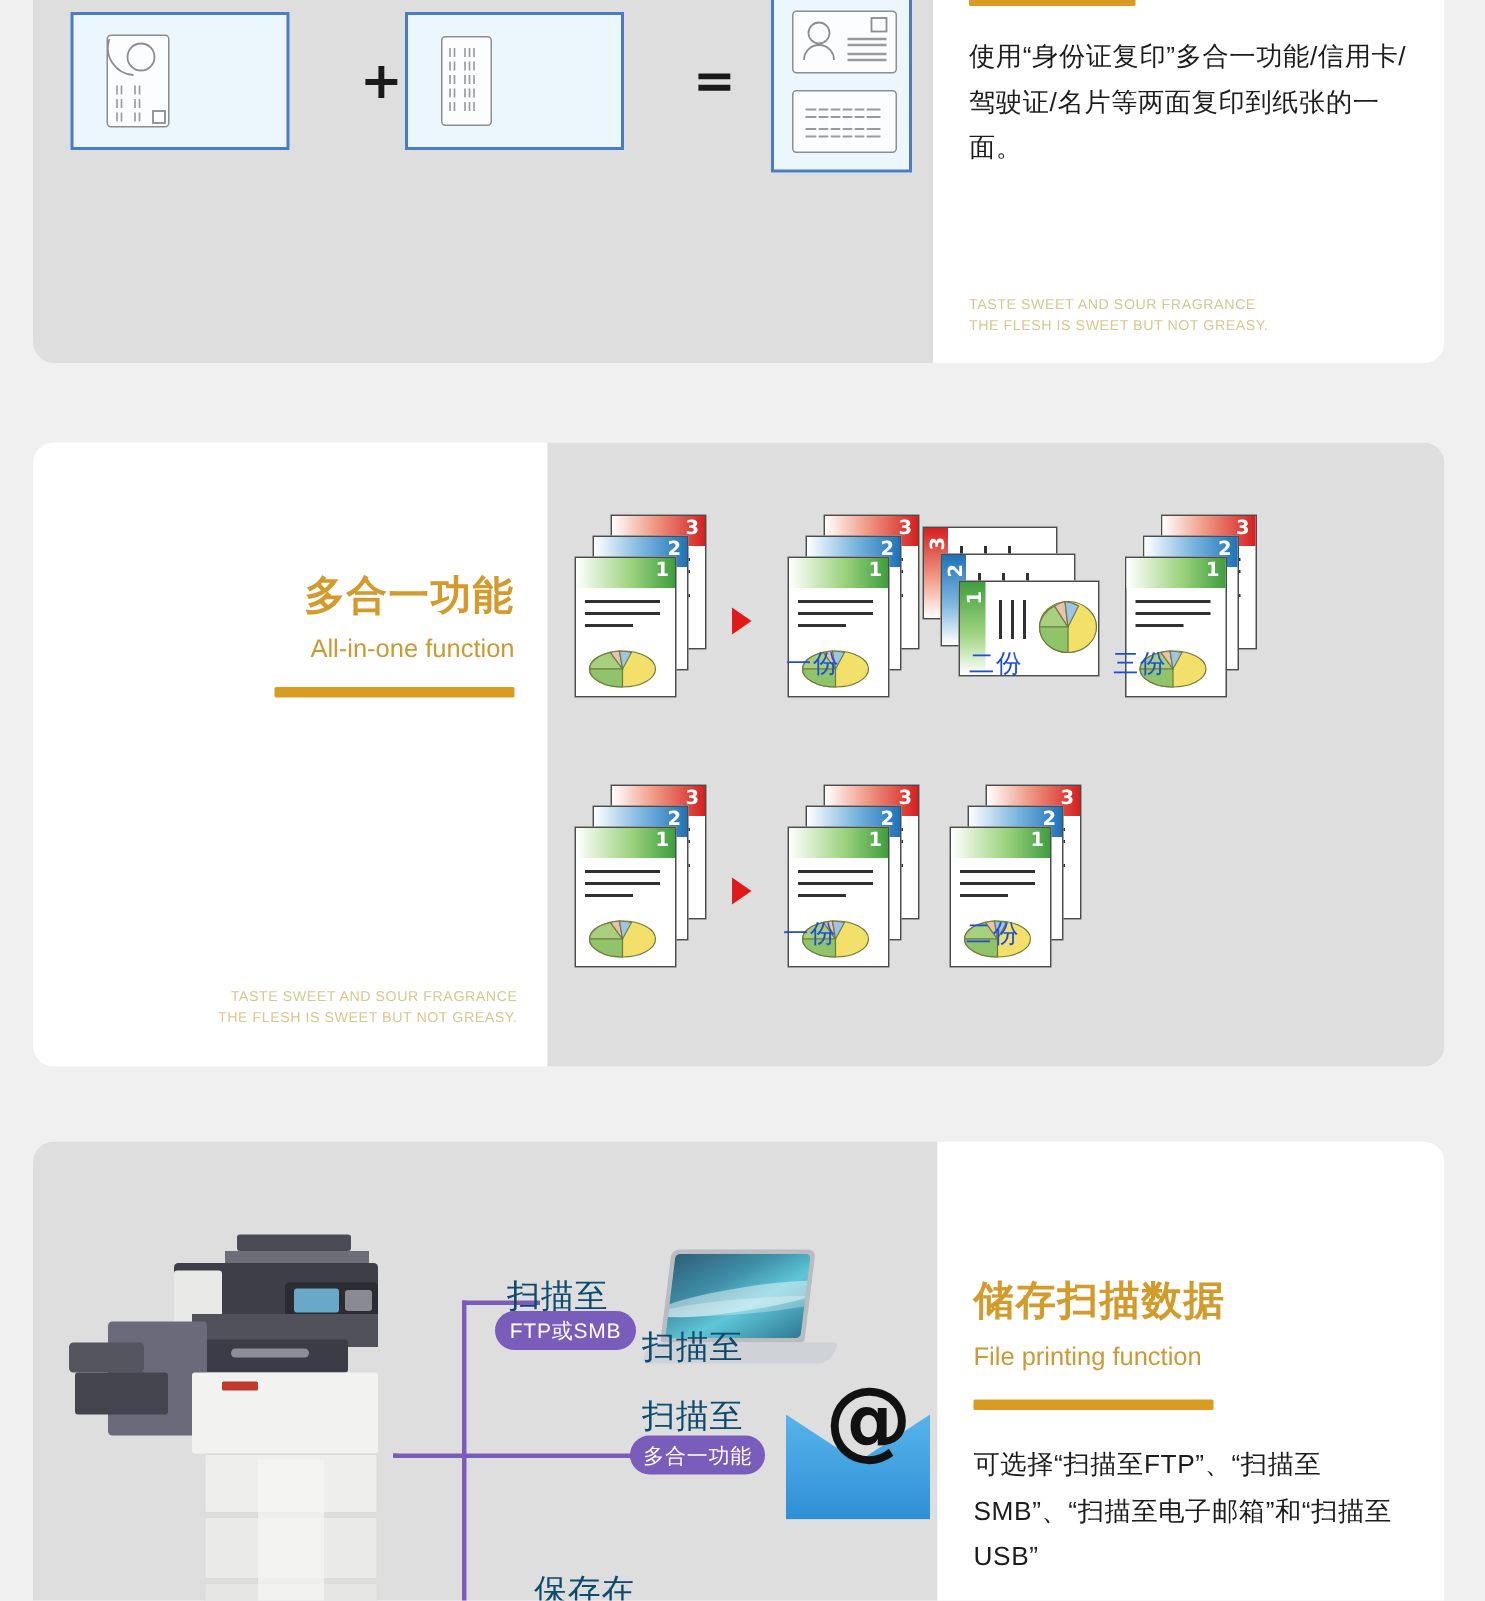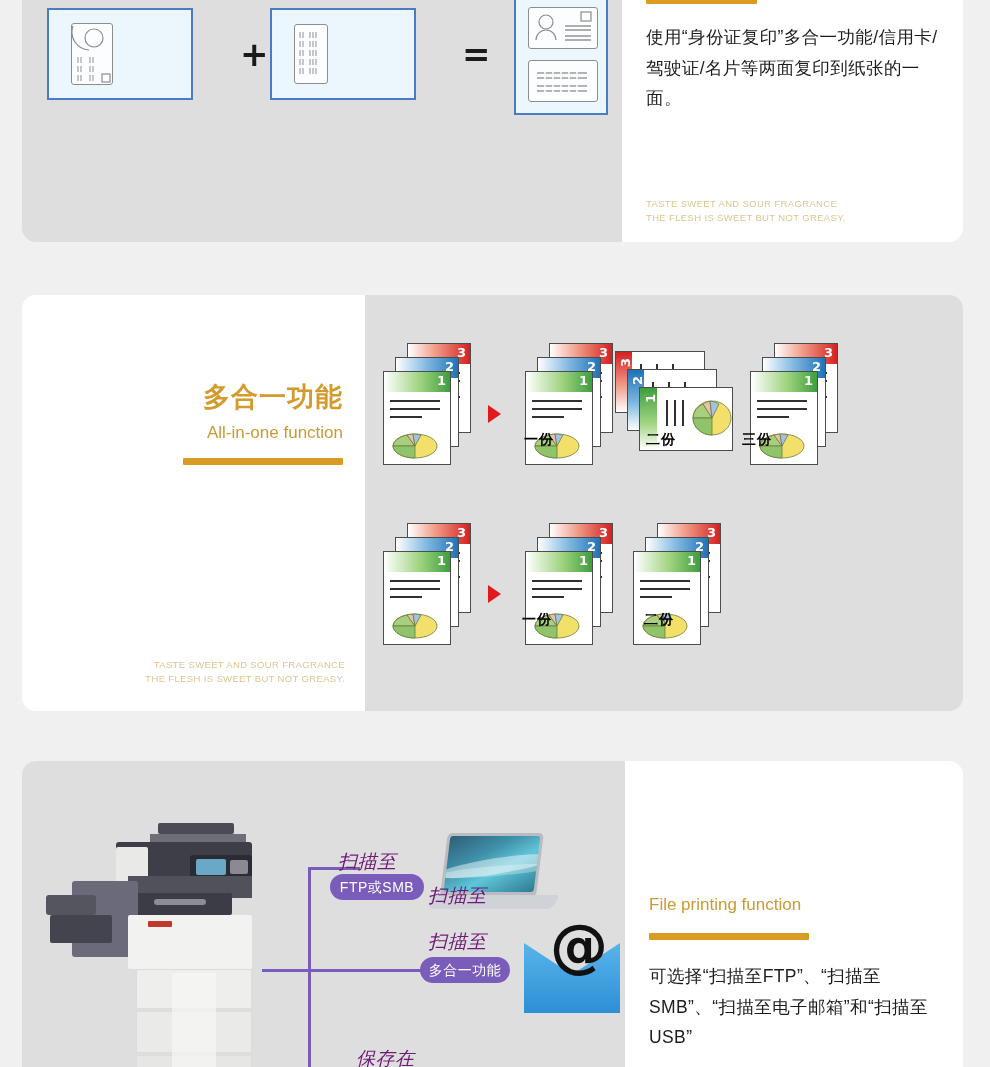--- a/index.html
+++ b/index.html
@@ -61,23 +61,22 @@
 
   
   .wire { position:absolute; background:#7a5cba; }
   .pill {
     position:absolute; background:#7a5cba; color:#ffffff;
     border-radius: 999px; font-size: 14px; text-align:center;
     line-height: 26px; height: 26px; white-space: nowrap;
     letter-spacing: .5px;
   }
   .pill-label {
-    position:absolute; color:#701a75; font-size: 19px; white-space:nowrap;
+    position:absolute; color:#0c4a6e; font-size: 22px; white-space:nowrap;
     letter-spacing: .5px;
-    font-style: italic;
   }
 
   
   .docstack { position: absolute; }
   .sheet {
     position: absolute; background:#ffffff; border:1.6px solid #4c4c4c;
   }
   .band { position:absolute; height:20px; }
   .band-g { background: linear-gradient(to right,#ffffff 0%,#9ed37f 55%,#3f9e3f 100%); }
   .band-b { background: linear-gradient(to right,#ffffff 0%,#7fb8e0 50%,#1f72b8 100%); }
@@ -86,23 +85,22 @@
     position:absolute; right:4px; top:1px; color:#ffffff;
     font-size:13px; font-weight:bold; font-family:"DejaVu Sans",sans-serif;
   }
   .rule { position:absolute; background:#303030; height:2.4px; }
   .arrow-red {
     position:absolute; width:0; height:0;
     border-left:13px solid #e01a1a;
     border-top:9px solid transparent; border-bottom:9px solid transparent;
   }
   .copy-label {
-    position:absolute; color:#000000; font-size:14px; white-space:nowrap;
+    position:absolute; color:#1d4ed8; font-size:17px; white-space:nowrap;
     letter-spacing:1px;
-    font-weight:bold;
   }
 
   
   .laptop { position:absolute; }
   .lid {
     position:absolute; background:#b9bcc0; border-radius:5px 5px 2px 2px;
     padding:3px;
   }
   .screen {
     width:100%; height:100%; border-radius:3px;
@@ -588,19 +586,20 @@
 
       <div class="env" style="left:502px; top:182px; width:96px; height:70px;">
         <div class="env-body"></div>
         <span class="at" style="left:26px; top:-26px;">@</span>
       </div>
 
       <span class="pill-label" style="left:334px; top:285px;">保存在</span>
     </div>
 
     <div class="right">
+      <h2 class="title-cn" style="position:absolute; left:24px; top:90px;">储存扫描数据</h2>
       <div class="title-en" style="position:absolute; left:24px; top:130px;text-align:right;">File printing function</div>
       <div class="accent-bar" style="position:absolute; left:24px; top:172px; width:160px;"></div>
       <p class="body-cn" style="position:absolute; left:24px; top:200px; width:290px;">可选择“扫描至FTP”、“扫描至SMB”、“扫描至电子邮箱”和“扫描至USB”</p>
     </div>
   </section>
 
 </div>
 
 </body></html>

